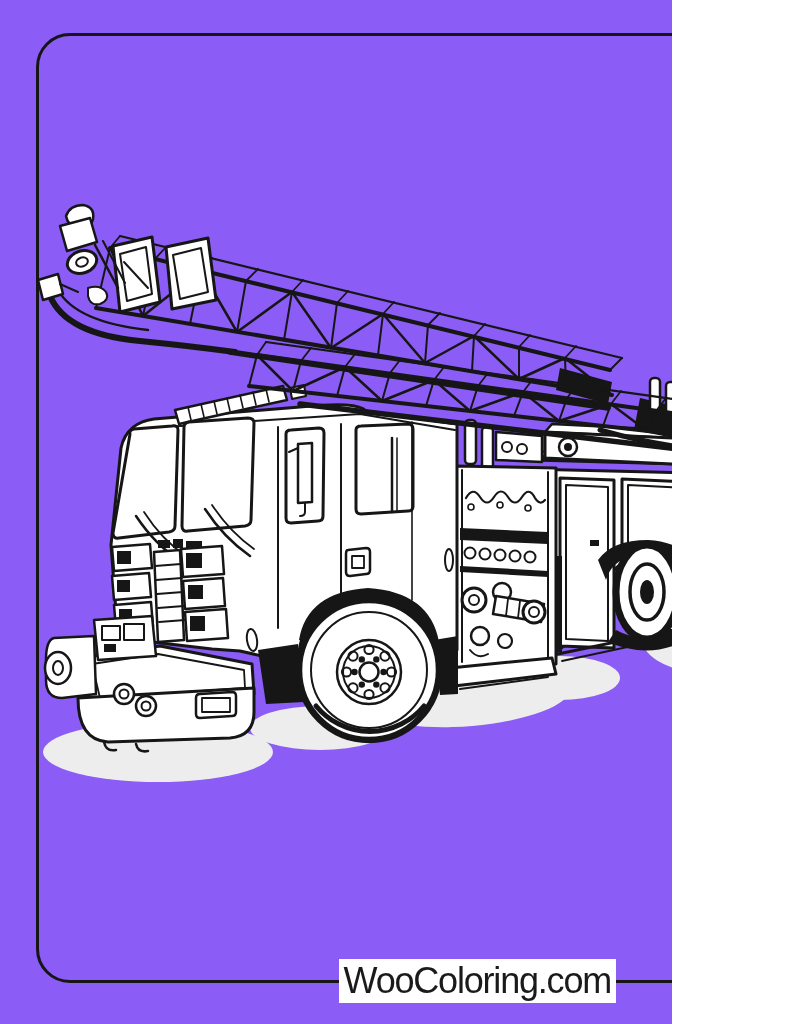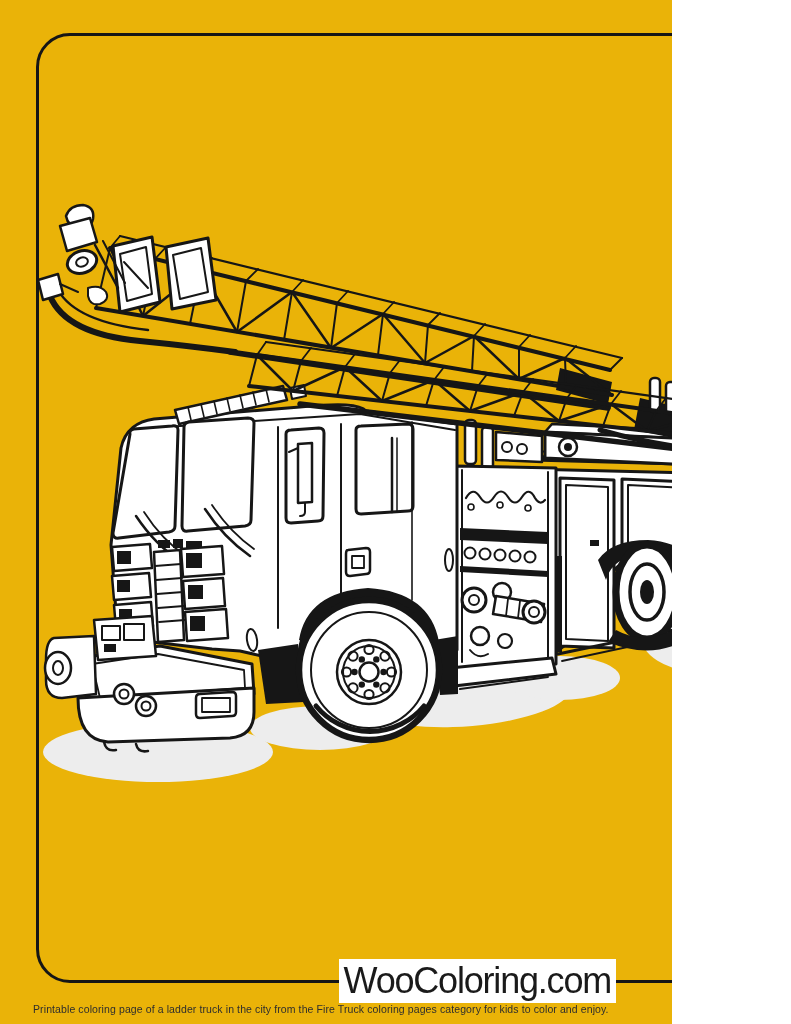--- a/index.html
+++ b/index.html
@@ -1,17 +1,17 @@
 <!DOCTYPE html>
 <html><head>
 <meta charset="utf-8">
 <style>
   html,body{margin:0;padding:0;background:#ffffff;}
   .page{
-    position:relative;width:672px;height:1024px;background:#eab308;overflow:hidden;
+    position:relative;width:672px;height:1024px;background:#8b5cf6;overflow:hidden;
     font-family:"Liberation Sans",sans-serif;
   }
   .frame{
     position:absolute;left:36px;top:33px;width:718px;height:950px;
     border:3px solid #161616;border-radius:34px;box-sizing:border-box;z-index:1;
   }
   .art{position:absolute;left:0;top:0;width:791px;height:1024px;z-index:2;}
   .watermark{
     position:absolute;top:959px;right:56px;height:44px;z-index:3;
     display:flex;align-items:center;background:#ffffff;padding:0 5px;
@@ -275,15 +275,14 @@
           <path d="M60,284 L78,292" stroke-width="2"></path>
           <path d="M88,288 Q100,284 106,292 Q110,300 100,304 Q90,306 88,296 Z" fill="#ffffff" stroke-width="2"></path>
         </g>
       </g>
 
     </g>
   </svg>
 
   <div class="watermark">WooColoring.com</div>
 
-  <div class="caption">Printable coloring page of a ladder truck in the city from the Fire Truck coloring pages category for kids to color and enjoy.</div>
 
 </div>
 
 </body></html>

